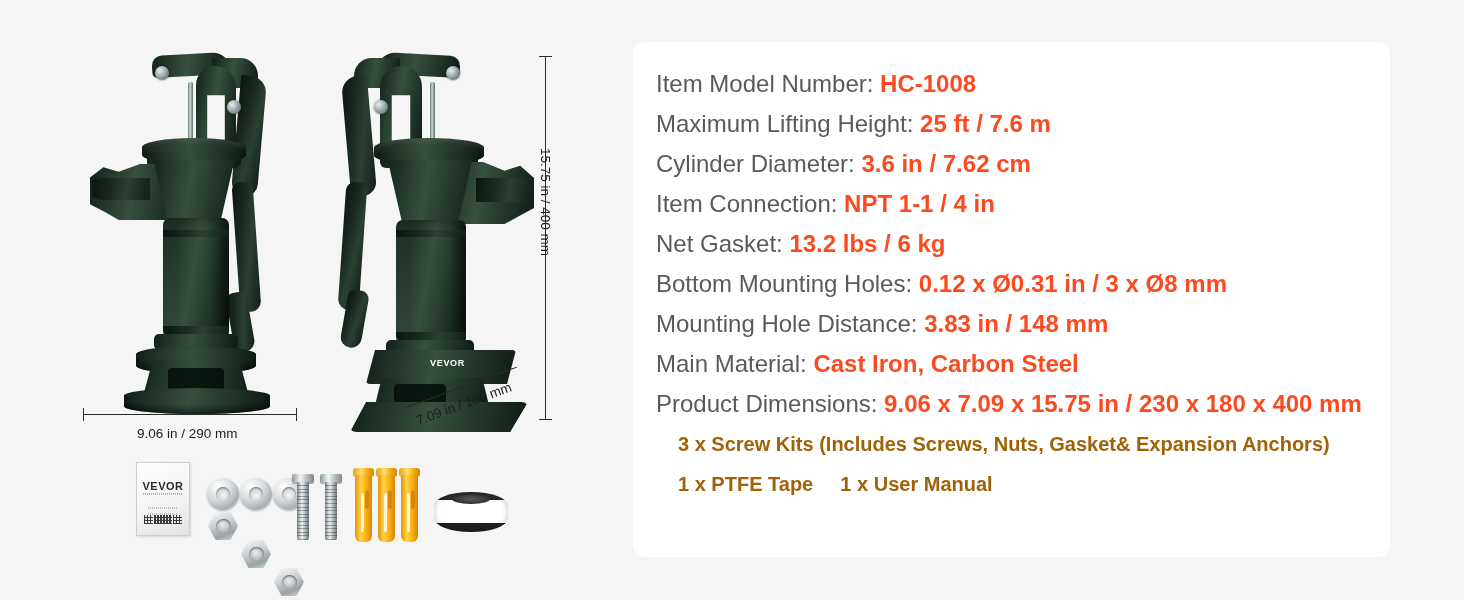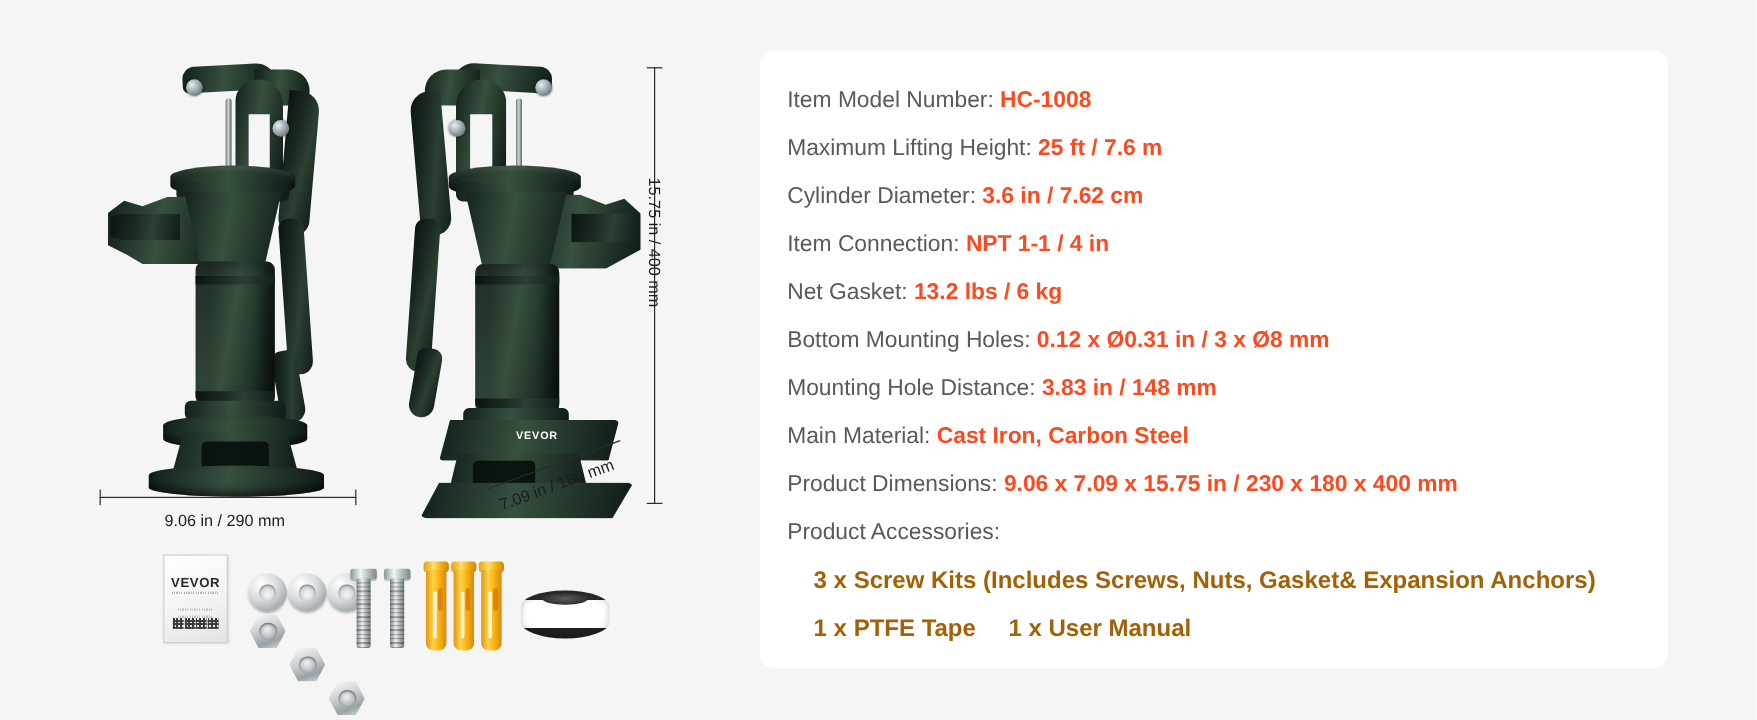--- a/index.html
+++ b/index.html
@@ -195,21 +195,21 @@
     border-radius: 12px;
   }
   #spec-list {
     position: absolute;
     left: 23px; top: 22px; right: 16px;
   }
   .spec-row {
     position: relative;
     height: 40px;
     line-height: 40px;
-    font-size: 19px;
+    font-size: 24px;
     white-space: nowrap;
   }
   .lbl { color: #5a5a5a; }
   .val { color: #fb4a20; font-weight: bold; }
   .spec-row .second {
     position: absolute;
     left: 409px; top: 0;
   }
   .acc-line {
     height: 40px;
@@ -414,23 +414,20 @@
       <div class="spec-row">
         <span class="lbl">Main Material:</span>
         <span class="val">Cast Iron, Carbon Steel</span>
       </div>
 
       <div class="spec-row">
         <span class="lbl">Product Dimensions:</span>
         <span class="val">9.06 x 7.09 x 15.75 in / 230 x 180 x 400 mm</span>
       </div>
 
-      <div class="spec-row">
-        <span class="lbl">Product Accessories:</span>
-      </div>
 
       <div class="acc-line">3 x Screw Kits (Includes Screws, Nuts, Gasket&amp; Expansion Anchors)</div>
 
       <div class="acc-line">
         <span>1 x PTFE Tape</span>
         <span class="gap"></span>
         <span>1 x User Manual</span>
       </div>
 
     </div>

